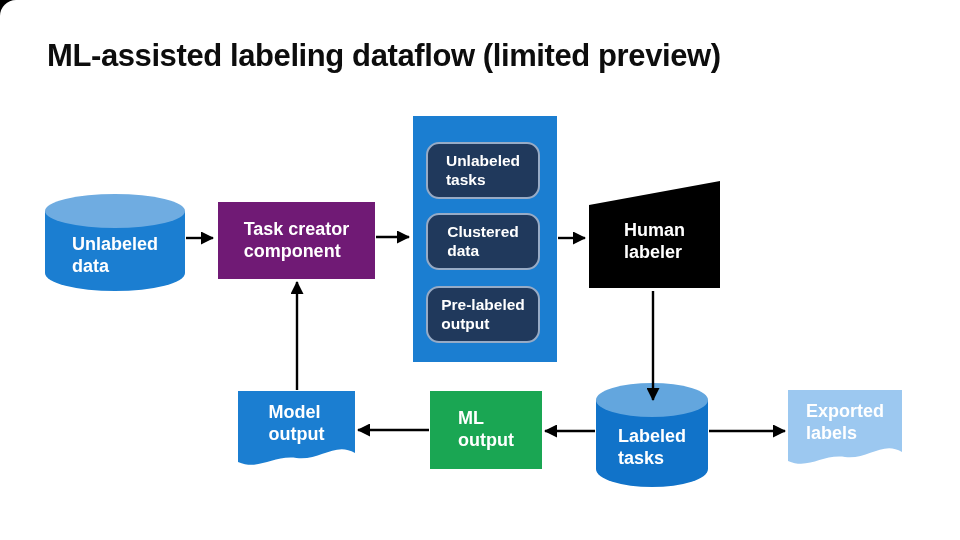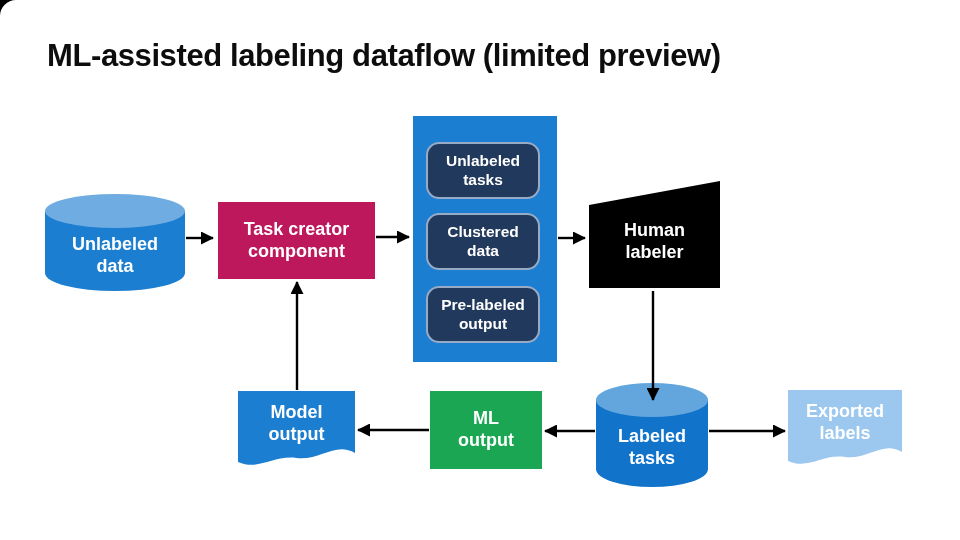--- a/index.html
+++ b/index.html
@@ -4,41 +4,41 @@
 <style>
   html,body{margin:0;padding:0;background:#000;}
   .stage{position:relative;width:960px;height:540px;overflow:hidden;
          font-family:"Liberation Sans",sans-serif;}
   .slide{position:absolute;inset:0;background:#ffffff;border-radius:16px 0 0 0;}
 
   .page-title{position:absolute;left:47px;top:38px;margin:0;
     font-size:31px;font-weight:700;color:#0d0d0d;letter-spacing:-0.4px;}
 
   .node-label{position:absolute;inset:0;display:flex;align-items:center;justify-content:center;
-    text-align:center;color:#ffffff;font-weight:700;font-size:18px;line-height:1.22;
+    color:#ffffff;font-weight:700;font-size:18px;line-height:1.22;
     white-space:pre-line;}
 
   
   .cylinder{position:absolute;}
   .cyl-body{position:absolute;left:0;right:0;top:17px;bottom:0;
     border-radius:0 0 50% 50% / 0 0 18px 18px;}
   .cyl-top{position:absolute;left:0;right:0;top:0;height:34px;border-radius:50%;}
   .cylinder .node-label{top:26px;}
 
   #cyl-unlabeled{left:45px;top:194px;width:140px;height:97px;}
   #cyl-unlabeled .cyl-body{background:#1B7ED1;}
   #cyl-unlabeled .cyl-top{background:#6FACE1;}
 
   #cyl-labeled{left:596px;top:383px;width:112px;height:104px;}
   #cyl-labeled .cyl-body{background:#1173C9;}
   #cyl-labeled .cyl-top{background:#63A6DE;}
 
   
   .rect-node{position:absolute;}
-  #task-creator{left:218px;top:202px;width:157px;height:77px;background:#be185d;}
+  #task-creator{left:218px;top:202px;width:157px;height:77px;background:#701a75;}
   #ml-model{left:430px;top:391px;width:112px;height:78px;background:#1AA653;}
 
   
   #task-panel{left:413px;top:116px;width:144px;height:246px;background:#1B7ED1;position:absolute;}
   .task-box{position:absolute;left:13px;width:114px;height:57px;background:#20395C;
     border:2px solid #97ABC6;border-radius:13px;box-sizing:border-box;}
   .task-box .node-label{font-size:15.5px;}
   #task-box-1{top:26px;}
   #task-box-2{top:97px;}
   #task-box-3{top:170px;}

